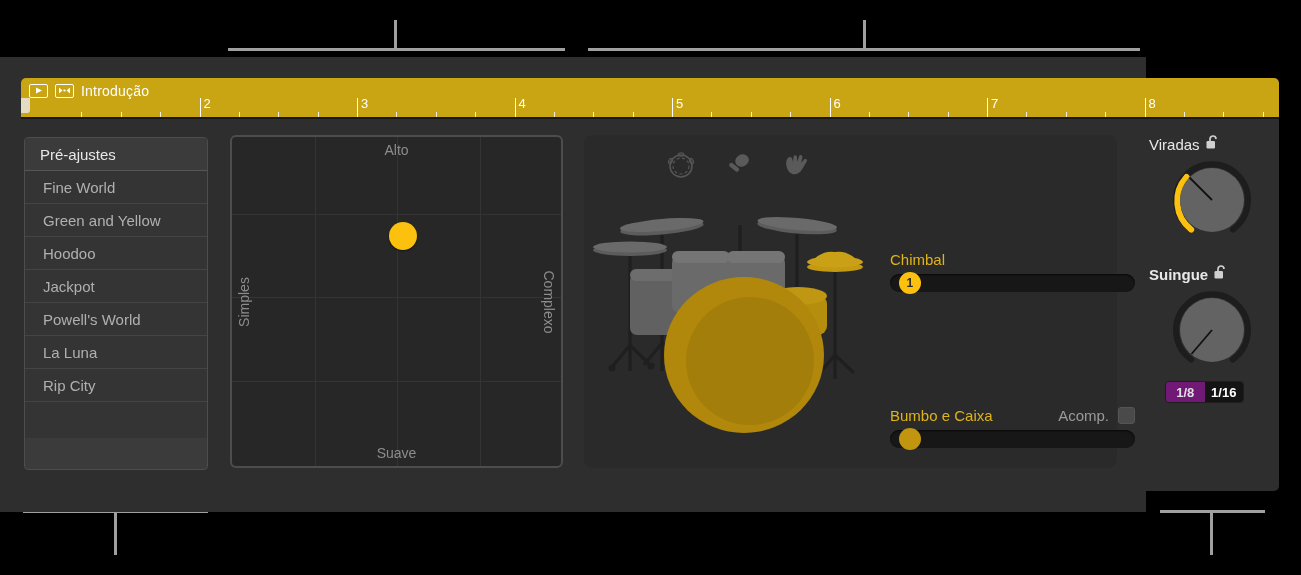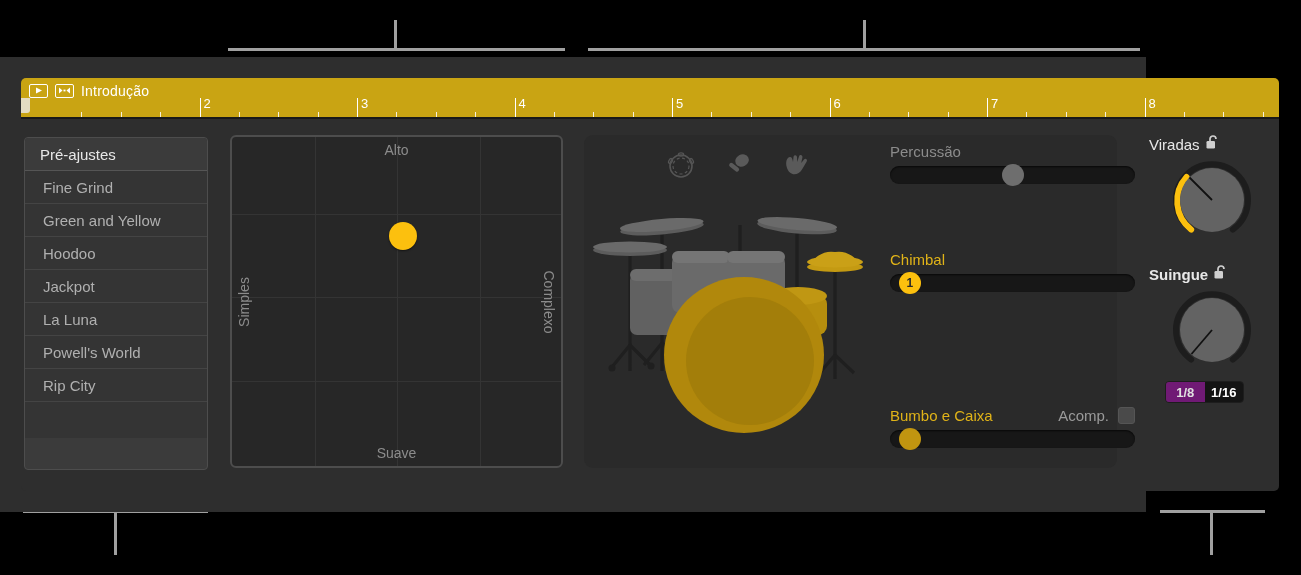--- a/index.html
+++ b/index.html
@@ -281,26 +281,26 @@
         </div>
       <div id="playhead"></div>
     </div>
     <div id="ruler-bottom-line"></div>
 
     <div id="content">
 
       <div id="preset-panel">
         <div id="preset-header">Pré-ajustes</div>
         <div id="preset-list">
-            <div class="preset-item">Fine Grind</div>
+            <div class="preset-item">Fine World</div>
             <div class="preset-item">Green and Yellow</div>
             <div class="preset-item">Hoodoo</div>
             <div class="preset-item">Jackpot</div>
+            <div class="preset-item">Powell's World</div>
             <div class="preset-item">La Luna</div>
-            <div class="preset-item">Powell's World</div>
             <div class="preset-item">Rip City</div>
           </div>
         <div id="preset-filler"></div>
       </div>
 
       <div id="xy-pad">
         <div class="grid-v" style="left:83px;"></div>
         <div class="grid-v" style="left:165px;"></div>
         <div class="grid-v" style="left:248px;"></div>
         <div class="grid-h" style="top:77px;"></div>
@@ -392,26 +392,20 @@
           <g>
             <rect x="177" y="100" width="58" height="40" rx="9" fill="#b68e0e"></rect>
             <ellipse cx="206" cy="101" rx="29" ry="9" fill="#c09713"></ellipse>
           </g>
           <g>
             <ellipse cx="152" cy="160" rx="80" ry="78" fill="#b1880c"></ellipse>
             <ellipse cx="158" cy="166" rx="64" ry="64" fill="#a37e0a"></ellipse>
           </g>
         </svg>
 
-        <div class="slider-block" style="top:8px;">
-          <div class="slider-label off">Percussão</div>
-          <div class="slider-track">
-            <div class="thumb grey" style="left: calc(50% + 0px);"></div>
-          </div>
-        </div>
 
         <div class="slider-block" style="top:116px;">
           <div class="slider-label on">Chimbal</div>
           <div class="slider-track">
             <div class="thumb badge" style="left: calc(4% + 10.12px);">1</div>
           </div>
         </div>
 
         <div class="slider-block" style="top:224px;margin-top:48px;">
           <div class="slider-label on">Bumbo e Caixa</div>

